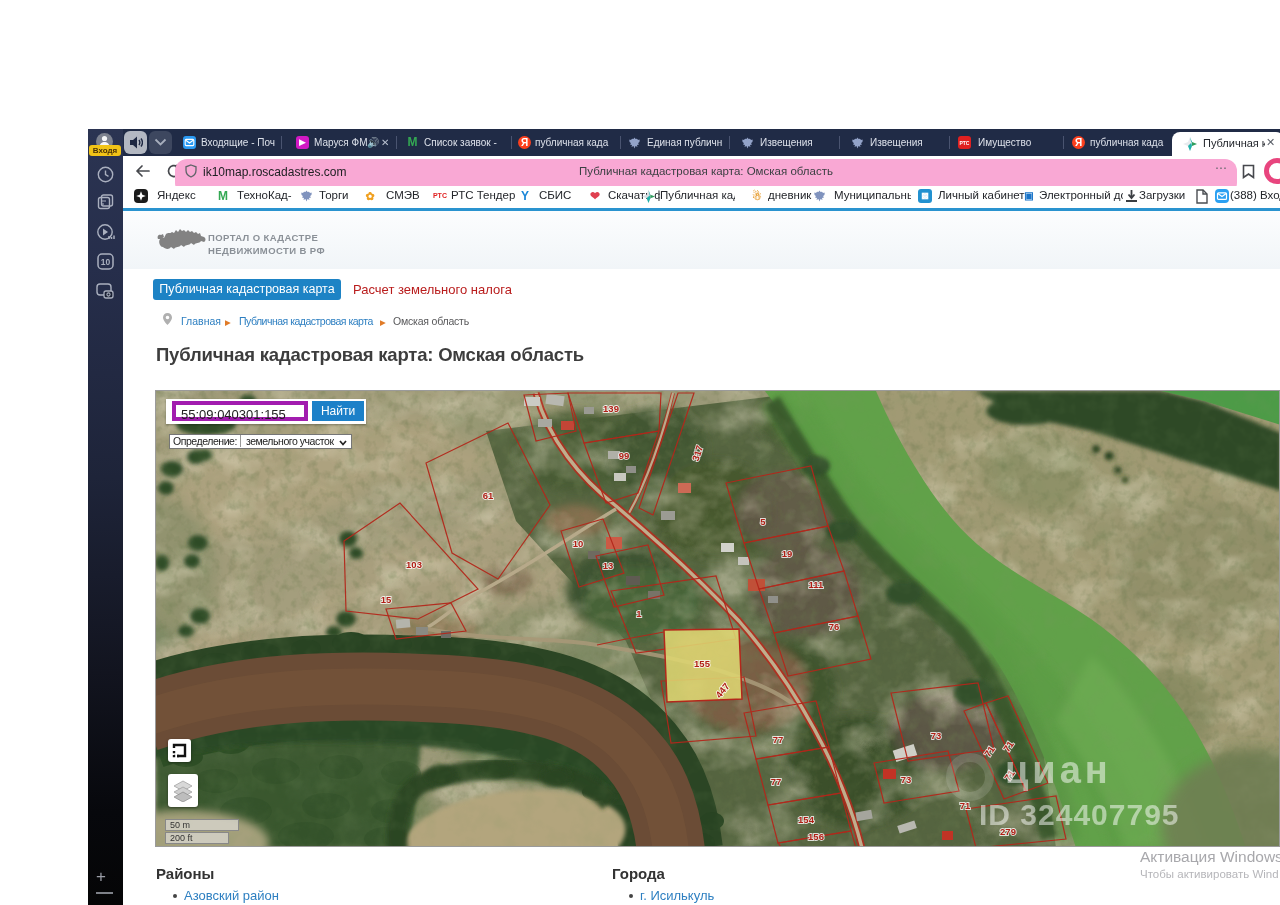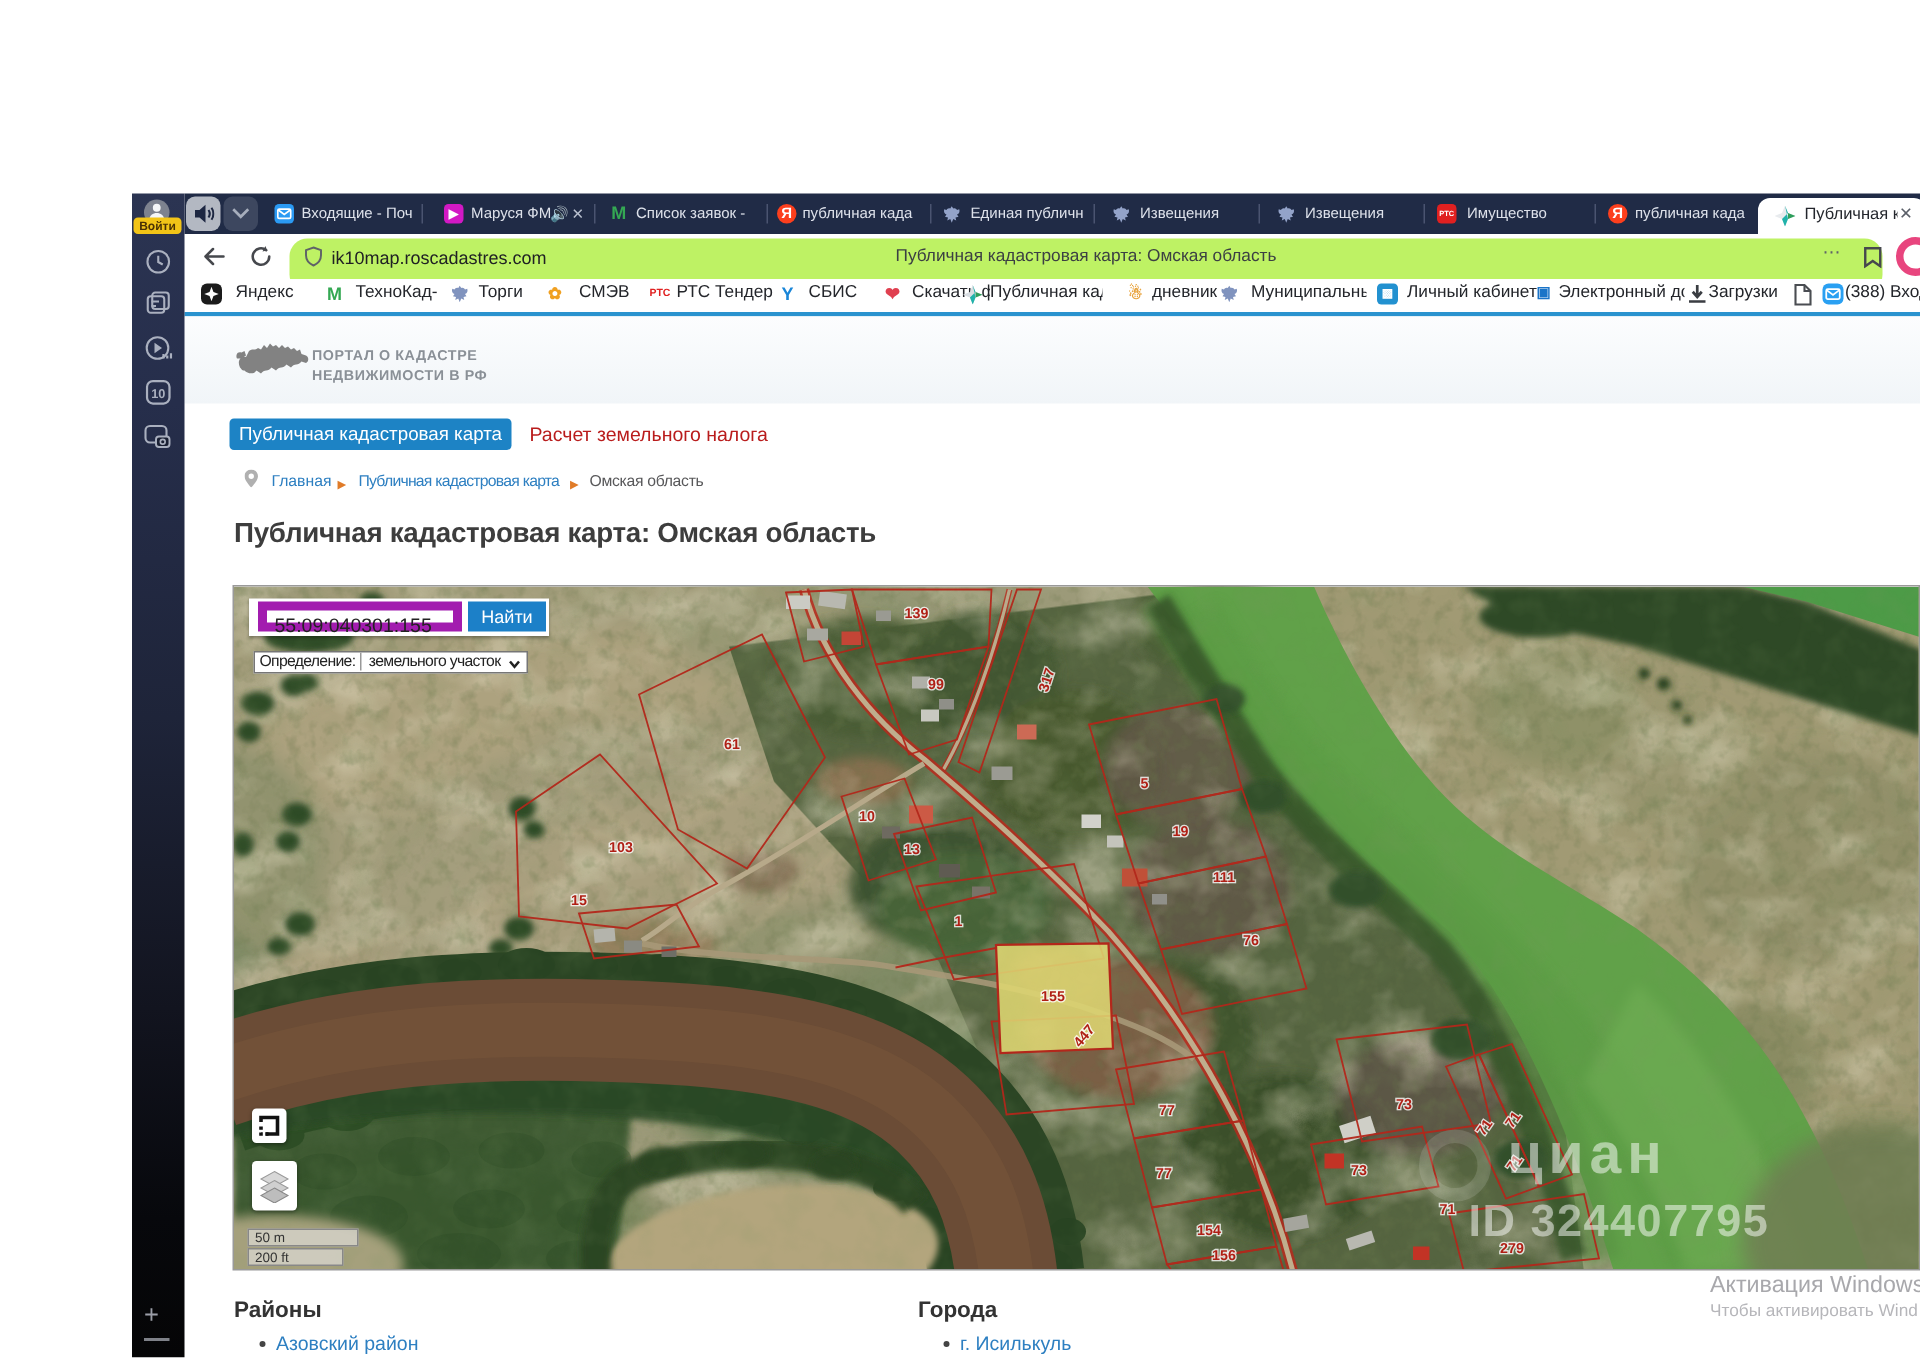--- a/index.html
+++ b/index.html
@@ -4,35 +4,35 @@
 *{margin:0;padding:0;box-sizing:border-box}
 html,body{width:1280px;height:905px;background:#fff;font-family:"Liberation Sans",sans-serif;overflow:hidden;position:relative}
 .abs{position:absolute}
 #sidebar{left:88px;top:129px;width:35px;height:776px;background:linear-gradient(180deg,#2b3452 0%,#262e4b 18%,#1e2439 45%,#12141f 70%,#07080c 88%,#050506 100%)}
 #tabbar{left:123px;top:129px;width:1157px;height:27px;background:#202b46}
 .tab-t{position:absolute;top:8px;font-size:10px;color:#dde1ea;white-space:nowrap;overflow:hidden}
 .tab-sep{position:absolute;top:7px;width:1px;height:13px;background:#4a5470}
 .ticon{position:absolute;top:7px;width:13px;height:13px;border-radius:3px;font-size:9px;line-height:13px;text-align:center;color:#fff}
 #activetab{left:1172px;top:132px;width:112px;height:24px;background:#fff;border-radius:8px 8px 0 0}
 #addrrow{left:123px;top:156px;width:1157px;height:30px;background:#fff;border-top-left-radius:8px}
-#pill{position:absolute;left:70px;top:3px;width:1062px;height:36px;border-radius:12px;background:#bef264}
+#pill{position:absolute;left:52px;top:3px;width:1062px;height:36px;border-radius:12px;background:#f9a8d4}
 #bookmarks{left:123px;top:186px;width:1157px;height:22px;background:#fff}
 .bm{position:absolute;top:3px;font-size:11.5px;color:#24262b;white-space:nowrap}
 .bmi{position:absolute;top:3px;width:14px;height:14px;border-radius:3px;font-size:9px;line-height:14px;text-align:center;color:#fff;font-weight:bold}
 #blueline{left:123px;top:208px;width:1157px;height:3px;background:#2a93cf}
 #page{left:123px;top:211px;width:1157px;height:694px;background:#fff}
 #hdrband{left:123px;top:211px;width:1157px;height:58px;background:linear-gradient(180deg,#fcfdfe,#f1f5f8)}
 .logotxt{position:absolute;font-size:9.5px;font-weight:bold;color:#8a9097;letter-spacing:.4px}
 #pkkbtn{position:absolute;left:153px;top:279px;width:188px;height:21px;text-align:center;background:#1d83c5;border-radius:3px;color:#fff;font-size:12.5px;line-height:21px}
 #taxlink{position:absolute;left:353px;top:282px;color:#b91c1c;font-size:13px}
 .bc{position:absolute;top:315px;font-size:10.5px}
 h1{position:absolute;left:156px;top:344px;font-size:18.5px;color:#3d3d3d;font-weight:bold;letter-spacing:-0.2px}
 #map{left:155px;top:390px;width:1125px;height:457px;border:1px solid #9a9a9a;overflow:hidden}
 #searchbox{position:absolute;left:10px;top:8px;width:200px;height:25px;background:#fff;box-shadow:0 1px 2px rgba(0,0,0,.3)}
-#searchinput{position:absolute;left:6px;top:2px;width:136px;height:20px;border:6px solid #a21caf;background:#fff;font-size:13px;color:#222;line-height:20px;padding-left:5px}
+#searchinput{position:absolute;left:6px;top:2px;width:136px;height:20px;border:4px solid #a21caf;background:#fff;font-size:13px;color:#222;line-height:20px;padding-left:5px}
 #findbtn{position:absolute;left:146px;top:2px;width:52px;height:20px;background:#1c80c8;color:#fff;font-size:12px;text-align:center;line-height:20px}
 #selbox{position:absolute;left:13px;top:43px;width:183px;height:15px;background:#fff;border:1px solid #767676;font-size:10.5px;letter-spacing:-0.45px;color:#222;line-height:13px;white-space:nowrap;overflow:hidden}
 .mapbtn{position:absolute;background:#fff;border-radius:3px;box-shadow:0 1px 3px rgba(0,0,0,.4)}
 .scalebar{position:absolute;background:rgba(216,214,206,.78);border:1px solid #888;font-size:9px;color:#333;line-height:11px;padding-left:4px}
 #wm1{position:absolute;left:849px;top:358px;font-size:38px;font-weight:bold;color:rgba(255,255,255,.5);letter-spacing:4px}
 #wm2{position:absolute;left:823px;top:407px;font-size:30px;font-weight:bold;color:rgba(255,255,255,.5);letter-spacing:1px}
 .ftr{position:absolute;font-size:15px;font-weight:bold;color:#333}
 .flink{position:absolute;font-size:13px;color:#2d7fc1}
 .fdot{position:absolute;width:4px;height:4px;border-radius:2px;background:#444}
 #actw1{position:absolute;left:1140px;top:848px;font-size:15.5px;color:#a8a8ac;white-space:nowrap}
@@ -175,21 +175,21 @@
 </div>
 <div class="abs" id="blueline"></div>
 <div class="abs" id="page"></div>
 <div class="abs" id="hdrband"></div>
 <div class="abs" id="sidebar">
 <div style="position:absolute;left:8px;top:4px;width:17px;height:17px;border-radius:9px;background:#7d828f"></div>
 <svg style="position:absolute;left:11px;top:6px" width="11" height="13" viewBox="0 0 11 13">
       <circle cx="5.5" cy="3.5" r="2.6" fill="#f5f6f8"></circle>
       <path d="M0.5 12 C0.5 8.5 3 7 5.5 7 C8 7 10.5 8.5 10.5 12 Z" fill="#f5f6f8"></path>
     </svg>
-<div style="position:absolute;left:1px;top:16px;width:32px;height:11px;border-radius:3px;background:#f2c417;color:#4a3205;font-size:8px;font-weight:bold;text-align:center;line-height:11px">Войти</div>
+<div style="position:absolute;left:1px;top:16px;width:32px;height:11px;border-radius:3px;background:#f2c417;color:#4a3205;font-size:8px;font-weight:bold;text-align:center;line-height:11px">Входя</div>
 <svg style="position:absolute;left:9px;top:37px" width="17" height="17" viewBox="0 0 17 17">
       <circle cx="8.5" cy="8.5" r="7.2" fill="none" stroke="#aab0bf" stroke-width="1.4"></circle>
       <path d="M8.5 4.5v4.2l3 1.6" stroke="#aab0bf" stroke-width="1.4" fill="none"></path>
     </svg>
 <svg style="position:absolute;left:9px;top:65px" width="17" height="17" viewBox="0 0 17 17">
       <rect x="1.5" y="3.5" width="11" height="11" rx="2" fill="none" stroke="#aab0bf" stroke-width="1.4"></rect>
       <rect x="4.5" y="1" width="11" height="11" rx="2" fill="none" stroke="#aab0bf" stroke-width="1.4"></rect>
       <path d="M4 7h5M4 10h3" stroke="#aab0bf" stroke-width="1.2"></path>
     </svg>
 <svg style="position:absolute;left:8px;top:94px" width="19" height="19" viewBox="0 0 19 19">

